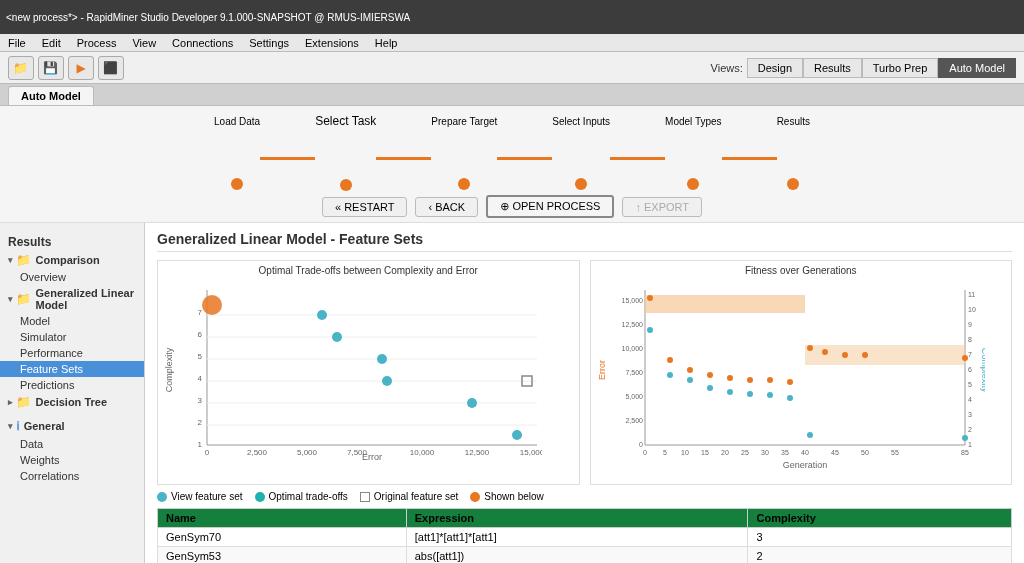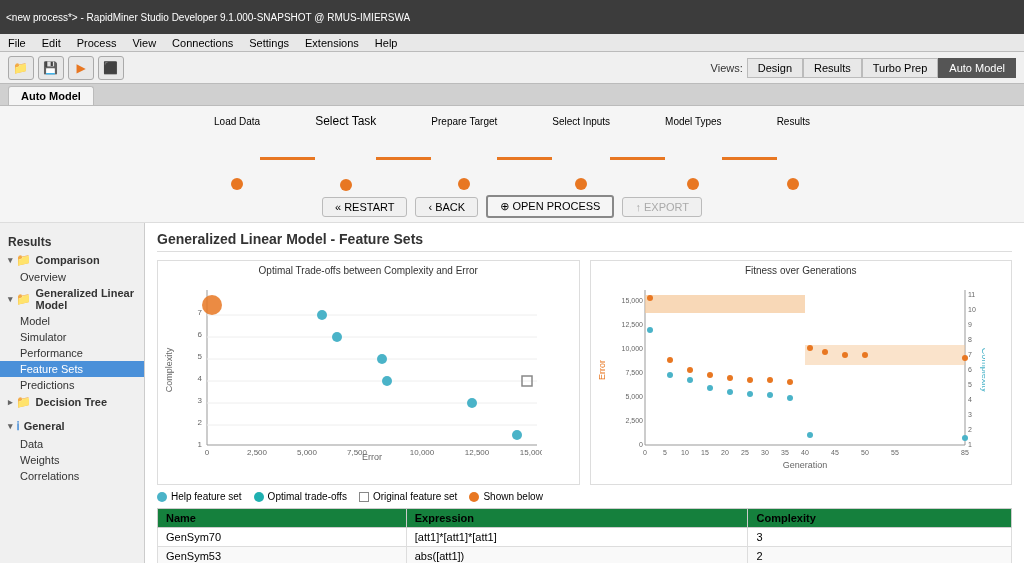--- a/index.html
+++ b/index.html
@@ -344,21 +344,21 @@
             <circle cx="195" cy="118" r="3" fill="#4ab3c8"></circle>
             <circle cx="215" cy="155" r="3" fill="#4ab3c8"></circle>
             <circle cx="370" cy="158" r="3" fill="#4ab3c8"></circle>
           </svg>
         </div>
       </div>
 
       <div class="legend">
         <div class="legend-item">
           <div class="legend-dot" style="background:#4ab3c8;"></div>
-          <span>Help feature set</span>
+          <span>View feature set</span>
         </div>
         <div class="legend-item">
           <div class="legend-dot" style="background:#1fb0b0;"></div>
           <span>Optimal trade-offs</span>
         </div>
         <div class="legend-item">
           <div class="legend-square"></div>
           <span>Original feature set</span>
         </div>
         <div class="legend-item">

